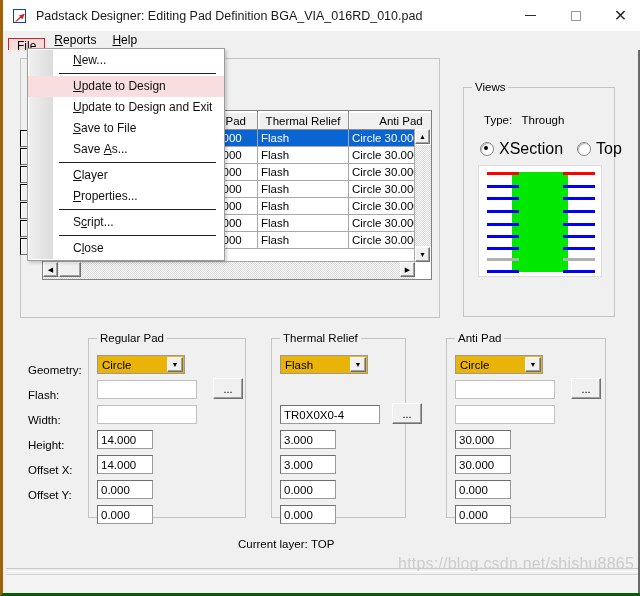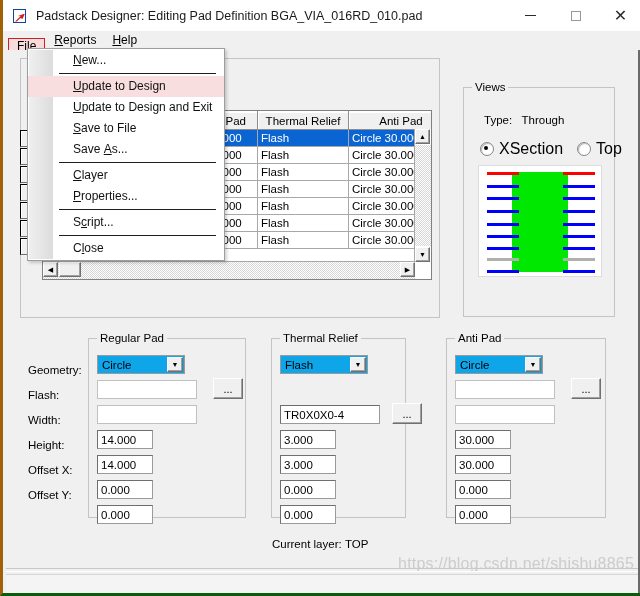--- a/index.html
+++ b/index.html
@@ -332,21 +332,21 @@
   #anti-pad-group { left: 440px; width: 160px; }
 
   .fld-col {
     position: absolute;
     left: 8px; top: 16px;
   }
   .row-slot { height: 25px; position: relative; }
 
   .combo {
     width: 88px; height: 19px;
-    background: #0ea5e9;
+    background: #eab308;
     border: 1px solid #9a9a9a;
     box-sizing: border-box;
     display: flex; align-items: center;
     position: relative;
   }
   .combo span.val {
     padding-left: 4px; font-size: 11.5px;
   }
   .combo .arrow {
     position: absolute; right: 1px; top: 1px;
@@ -389,21 +389,21 @@
     color: #000;
   }
 
   
   #current-layer {
     position: absolute;
     left: 232px; top: 488px;
     font-size: 11.5px;
     white-space: nowrap;
   }
-  #current-layer .lbl { display: inline-block; width: 70px; margin-left: 34px; }
+  #current-layer .lbl { display: inline-block; width: 70px; }
   #bottom-sep {
     position: absolute;
     left: 0; right: 0; top: 518px;
     height: 2px;
     border-top: 1px solid #c8c8c8;
     border-bottom: 1px solid #ffffff;
   }
   #bottom-strip {
     position: absolute;
     left: 0; right: 0; top: 524px; bottom: 0;

